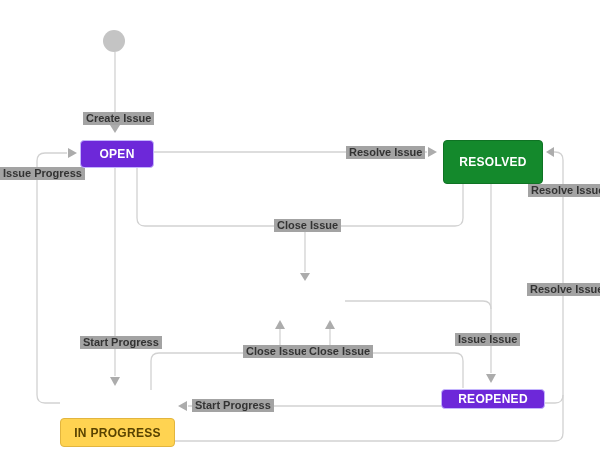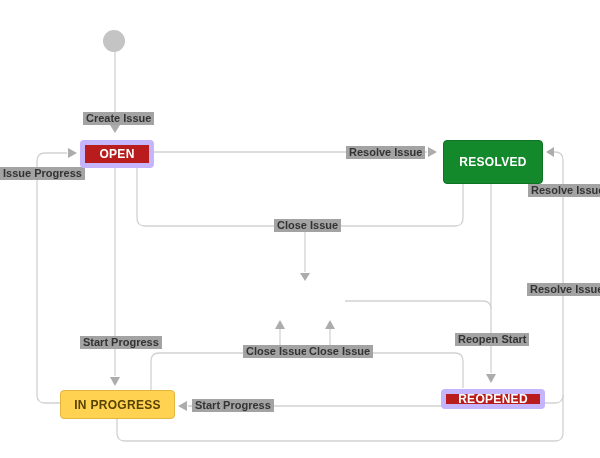--- a/index.html
+++ b/index.html
@@ -12,23 +12,23 @@
   #edges path.arrow{fill:#acacac;stroke:none;}
   .elabel{
     position:absolute;z-index:2;font-size:11px;font-weight:bold;color:#333;
     background:#a3a3a3;padding:0 3px;white-space:nowrap;line-height:13px;
   }
   .node{
     position:absolute;z-index:3;display:flex;align-items:center;justify-content:center;
     font-size:12px;font-weight:bold;letter-spacing:.3px;color:#fff;
     border-radius:4px;box-sizing:border-box;
   }
-  .node.blue{background:#b91c1c;border:5px solid #c4b5fd;}
+  .node.blue{background:#6d28d9;border:1px solid #c4b5fd;}
   .node.green{background:#14892c;border:1px solid #0f7324;}
-  .node.yellow{background:#ffd351;border:1px solid #e2b53e;color:#594300;}
+  .node.yellow{background:#ffd351;border:1px solid #e2b53e;color:#594300;margin-top:28px;}
   #start-node{
     position:absolute;z-index:3;width:22px;height:22px;border-radius:50%;
     background:#c4c4c4;left:103px;top:30px;
   }
   
   #node-open{left:80px;top:140px;width:74px;height:28px;}
   #node-resolved{left:443px;top:140px;width:100px;height:44px;}
   #node-closed{left:262px;top:286px;width:83px;height:28px;}
   #node-in-progress{left:60px;top:390px;width:115px;height:29px;}
   #node-reopened{left:441px;top:389px;width:104px;height:20px;}
@@ -85,21 +85,21 @@
     <path class="line" d="M441 406 H188"></path>
     <path class="arrow" d="M187 401 v10 l-9 -5 z"></path>
   </svg>
 
   <div class="elabel" id="lbl-create">Create Issue</div>
   <div class="elabel" id="lbl-stop">Issue Progress</div>
   <div class="elabel" id="lbl-resolve-open">Resolve Issue</div>
   <div class="elabel" id="lbl-close-top">Close Issue</div>
   <div class="elabel" id="lbl-close-ip">Close Issue</div>
   <div class="elabel" id="lbl-close-re">Close Issue</div>
-  <div class="elabel" id="lbl-reopen">Reopen Start</div>
+  <div class="elabel" id="lbl-reopen">Issue Issue</div>
   <div class="elabel" id="lbl-resolve-up">Resolve Issue</div>
   <div class="elabel" id="lbl-resolve-low">Resolve Issue</div>
   <div class="elabel" id="lbl-start-open">Start Progress</div>
   <div class="elabel" id="lbl-start-re">Start Progress</div>
 
   <div id="start-node"></div>
   <div class="node blue" id="node-open">OPEN</div>
   <div class="node green" id="node-resolved">RESOLVED</div>
   <div class="node yellow" id="node-in-progress">IN PROGRESS</div>
   <div class="node blue" id="node-reopened">REOPENED</div>

